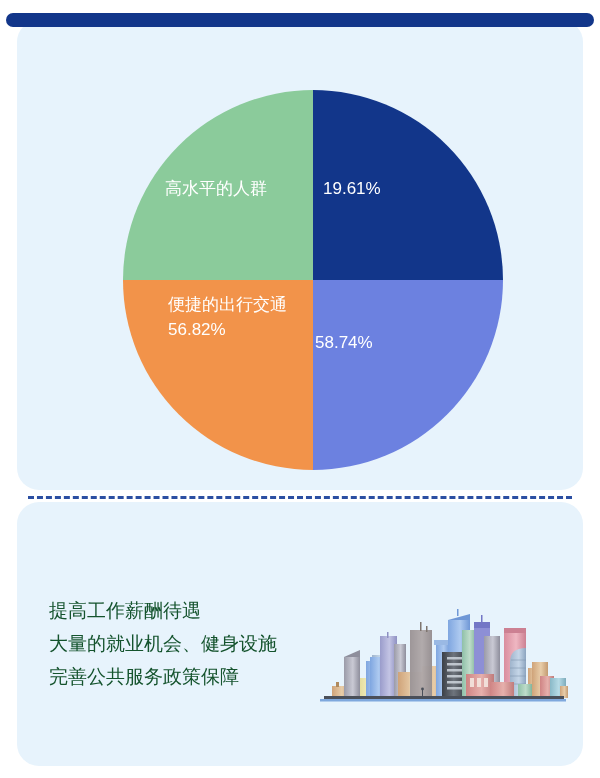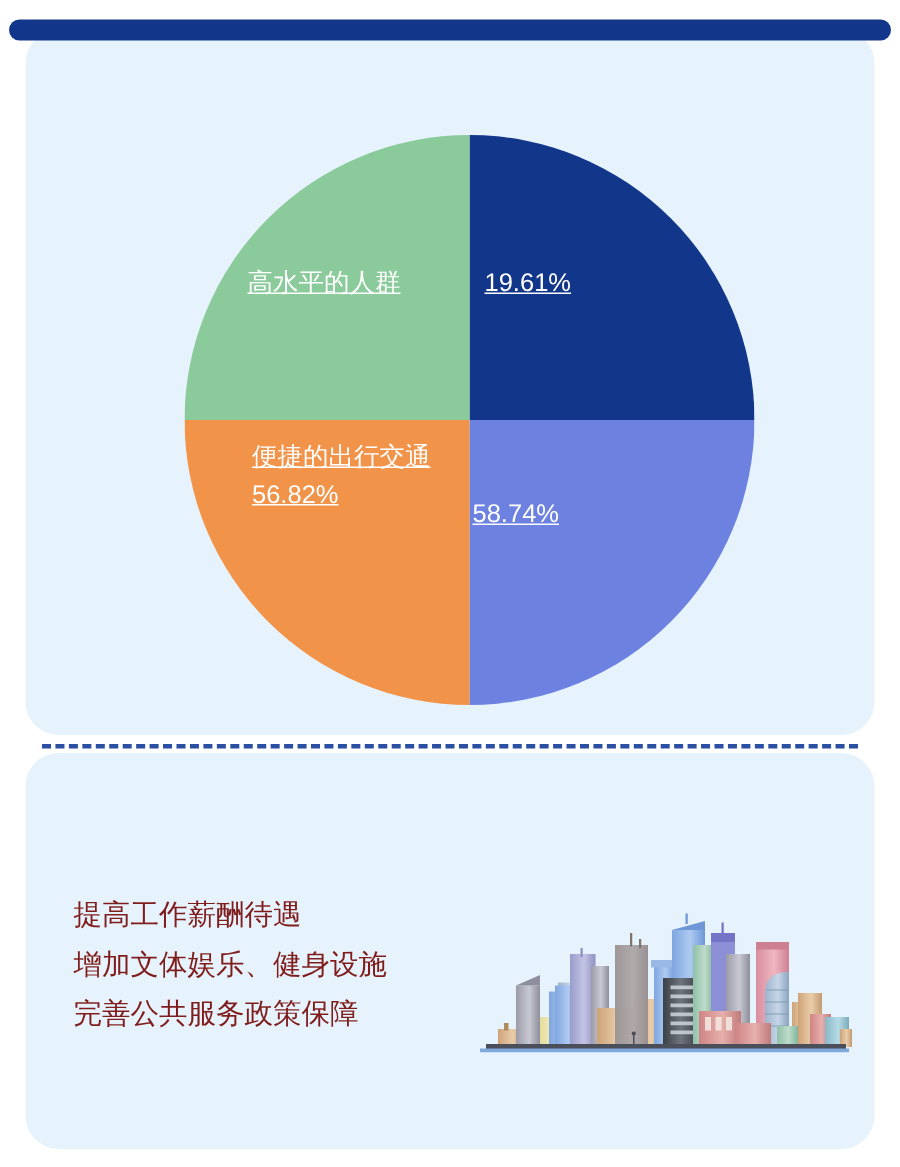--- a/index.html
+++ b/index.html
@@ -82,37 +82,36 @@
   }
   #pie-svg { display: block; }
 
   .slice-label {
     position: absolute;
     color: #ffffff;
     font-size: 17px;
     line-height: 25px;
     white-space: nowrap;
     z-index: 4;
-    text-decoration: underline;
   }
   
   #label-employment { left: 200px; top: 86px; }
   #label-quality    { left: 42px;  top: 86px; }
   #label-transport  { left: 45px;  top: 202px; }
   #label-learning   { left: 192px; top: 240px; }
 
   
   #bullet-list {
     position: absolute;
     left: 49px;
     top: 594px;
     z-index: 3;
   }
   .bullet-item {
-    color: #7f1d1d;
+    color: #14532d;
     font-size: 19px;
     line-height: 33px;
     white-space: nowrap;
   }
 
   
   #cityscape {
     position: absolute;
     left: 314px;
     top: 600px;
@@ -160,21 +159,21 @@
 
   <div class="slice-label" id="label-quality">
     <div>高水平的人群</div>
   </div>
 </div>
 
 <div class="section-title" id="title-bottom">广州青年心目中的青年发展型城市</div>
 
 <div id="bullet-list">
   <div class="bullet-item">提高工作薪酬待遇</div>
-  <div class="bullet-item">增加文体娱乐、健身设施</div>
+  <div class="bullet-item">大量的就业机会、健身设施</div>
   <div class="bullet-item">完善公共服务政策保障</div>
 </div>
 
 <svg id="cityscape" viewBox="0 0 256 102">
   <defs>
     <linearGradient id="gGrey" x1="0" y1="0" x2="1" y2="0">
       <stop offset="0%" stop-color="#9b9ba8"></stop>
         <stop offset="55%" stop-color="#c9c9d4"></stop>
         <stop offset="100%" stop-color="#8e8e9c"></stop>
     </linearGradient>

